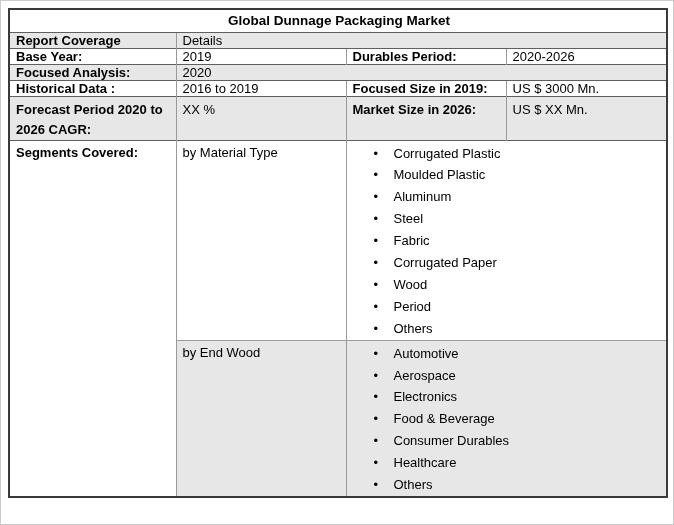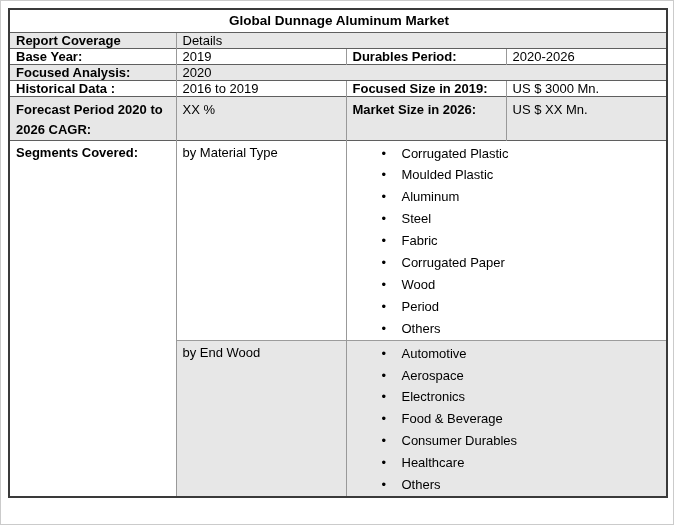--- a/index.html
+++ b/index.html
@@ -28,41 +28,41 @@
     text-align:center; font-weight:bold; font-size:13.5px; background:#ffffff;
   }
   tr.r-title { height:23px; }
   tr.r-single { height:14px; }
   tr.r-cagr { height:41px; }
   tr.r-mat { height:200px; }
   tr.r-eu { height:157px; }
   td.top { vertical-align:top; padding-top:4px; }
   tr.r-cagr td { vertical-align:top; padding-top:3px; line-height:20px; }
   tr.r-eu td { border-top-color:#9c9c9c; }
-  ul.seg-list { list-style:none; margin:0; padding:2px 0 0 8px; }
+  ul.seg-list { list-style:none; margin:0; padding:2px 0 0 0; }
   ul.seg-list li { line-height:21.9px; white-space:nowrap; }
   .blt { display:inline-block; width:20px; margin-left:27px; }
   td.items-cell { padding:0; vertical-align:top; }
 </style>
 </head>
 <body>
 
 <div class="page">
   <div class="tbl-wrap">
     <table class="report">
       <colgroup>
         <col style="width:167px">
           <col style="width:170px">
           <col style="width:160px">
           <col style="width:161px">
       </colgroup>
 
       <tbody>
           <tr class="r-title">
-        <td colspan="4" class="title-cell">Global Dunnage Aluminum Market</td>
+        <td colspan="4" class="title-cell">Global Dunnage Packaging Market</td>
       </tr>
 
       <tr class="r-single shade">
         <td class="b">Report Coverage</td>
         <td colspan="3">Details</td>
       </tr>
 
       <tr class="r-single">
         <td class="b">Base Year:</td>
         <td>2019</td>

